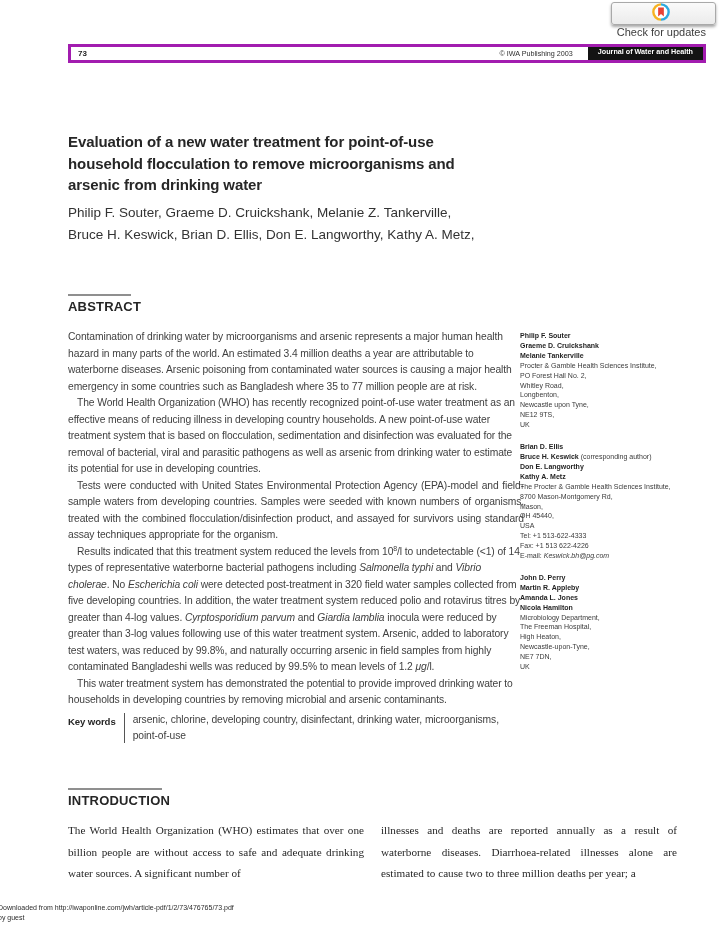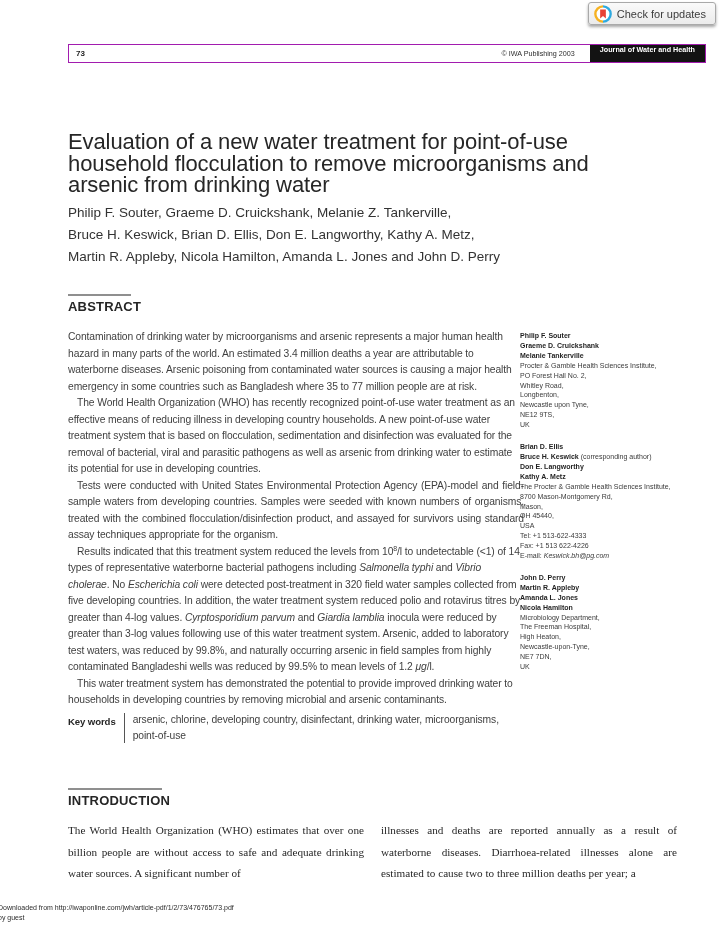--- a/index.html
+++ b/index.html
@@ -9,38 +9,38 @@
     font-family:"Liberation Sans", sans-serif; color:#3f3f3f;
   }
   
   .check-btn {
     position:absolute; top:2px; right:4px; height:23px;
     display:flex; align-items:center; gap:5px; padding:0 9px 0 5px;
     background:linear-gradient(#fafafa,#ebebeb);
     border:1px solid #a9a9a9; border-radius:3px;
     box-shadow:0 2px 3px rgba(0,0,0,0.35);
     font-family:"Liberation Sans", sans-serif;
-    font-size:11px; color:#3c3c3c; cursor:pointer;
+    font-size:11px; color:#3c3c3c; cursor:pointer;flex-direction:column;
   }
   .cm-icon { display:flex; align-items:center; }
   
   .header-bar {
     position:absolute; left:68px; top:44px; width:638px; height:19px;
-    border:1px solid #a21caf; display:flex; align-items:center; background:#fff;
+    border:3px solid #a21caf; display:flex; align-items:center; background:#fff;
   }
   .pg-num { font-size:8px; font-weight:bold; color:#1d1d1d; margin-left:7px; }
   .copyright { margin-left:auto; font-size:7.2px; color:#2e2e2e; margin-right:15px; }
   .journal-box {
     height:100%; display:flex; align-items:center; gap:7px; padding:0 10px;
     background:#131313; color:#fff; font-size:7.2px; font-weight:bold; white-space:nowrap;flex-direction:column;
   }
   .vbar { width:1px; height:9px; background:#fff; opacity:.85; }
   
   .title {
-    position:absolute; left:68px; top:131px; font-size:22px; font-weight:normal;
+    position:absolute; left:68px; top:131px; font-size:15px; font-weight:bold;
     color:#262626; line-height:21.5px; letter-spacing:-0.1px; white-space:nowrap;
   }
   .authors {
     position:absolute; left:68px; top:202px; font-size:13.5px; color:#333;
     line-height:22px; font-weight:normal; white-space:nowrap;
   }
   
   .abs-rule { position:absolute; left:68px; top:294px; width:63px; height:2px; background:#8f8f8f; }
   .abs-head { position:absolute; left:68px; top:299px; font-size:13px; font-weight:bold; color:#262626; letter-spacing:.2px; }
   .abs-body {
@@ -102,21 +102,20 @@
 
   <h1 class="title">
       <div>Evaluation of a new water treatment for point-of-use</div>
       <div>household flocculation to remove microorganisms and</div>
       <div>arsenic from drinking water</div>
     </h1>
 
   <div class="authors">
       <div>Philip F. Souter, Graeme D. Cruickshank, Melanie Z. Tankerville,</div>
       <div>Bruce H. Keswick, Brian D. Ellis, Don E. Langworthy, Kathy A. Metz,</div>
-      <div>Martin R. Appleby, Nicola Hamilton, Amanda L. Jones and John D. Perry</div>
     </div>
 
   <div class="abs-rule"></div>
   <h2 class="abs-head">ABSTRACT</h2>
 
   <div class="abs-body">
     <p class="ap">Contamination of drinking water by microorganisms and arsenic represents a major human health hazard in many parts of the world. An estimated 3.4 million deaths a year are attributable to waterborne diseases. Arsenic poisoning from contaminated water sources is causing a major health emergency in some countries such as Bangladesh where 35 to 77 million people are at risk.</p>
     <p class="ap">The World Health Organization (WHO) has recently recognized point-of-use water treatment as an effective means of reducing illness in developing country households. A new point-of-use water treatment system that is based on flocculation, sedimentation and disinfection was evaluated for the removal of bacterial, viral and parasitic pathogens as well as arsenic from drinking water to estimate its potential for use in developing countries.</p>
     <p class="ap just">Tests were conducted with United States Environmental Protection Agency (EPA)-model and field- sample waters from developing countries. Samples were seeded with known numbers of organisms, treated with the combined flocculation/disinfection product, and assayed for survivors using standard assay techniques appropriate for the organism.</p>
     <p class="ap">Results indicated that this treatment system reduced the levels from 10<sup>8</sup>/l to undetectable (&lt;1) of 14 types of representative waterborne bacterial pathogens including <i>Salmonella typhi</i> and <i>Vibrio cholerae</i>. No <i>Escherichia coli</i> were detected post-treatment in 320 field water samples collected from five developing countries. In addition, the water treatment system reduced polio and rotavirus titres by greater than 4-log values. <i>Cyrptosporidium parvum</i> and <i>Giardia lamblia</i> inocula were reduced by greater than 3-log values following use of this water treatment system. Arsenic, added to laboratory test waters, was reduced by 99.8%, and naturally occurring arsenic in field samples from highly contaminated Bangladeshi wells was reduced by 99.5% to mean levels of 1.2 <i>μg</i>/l.</p>

